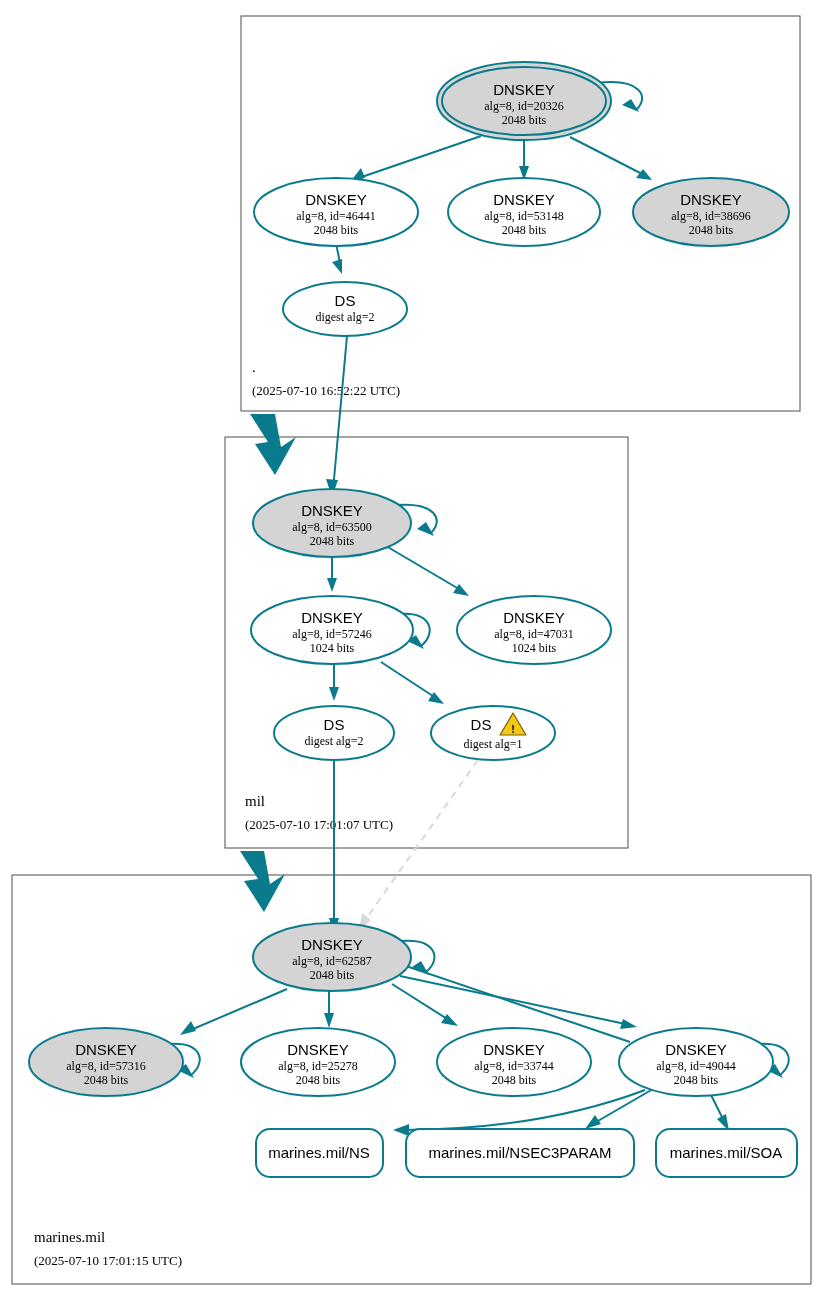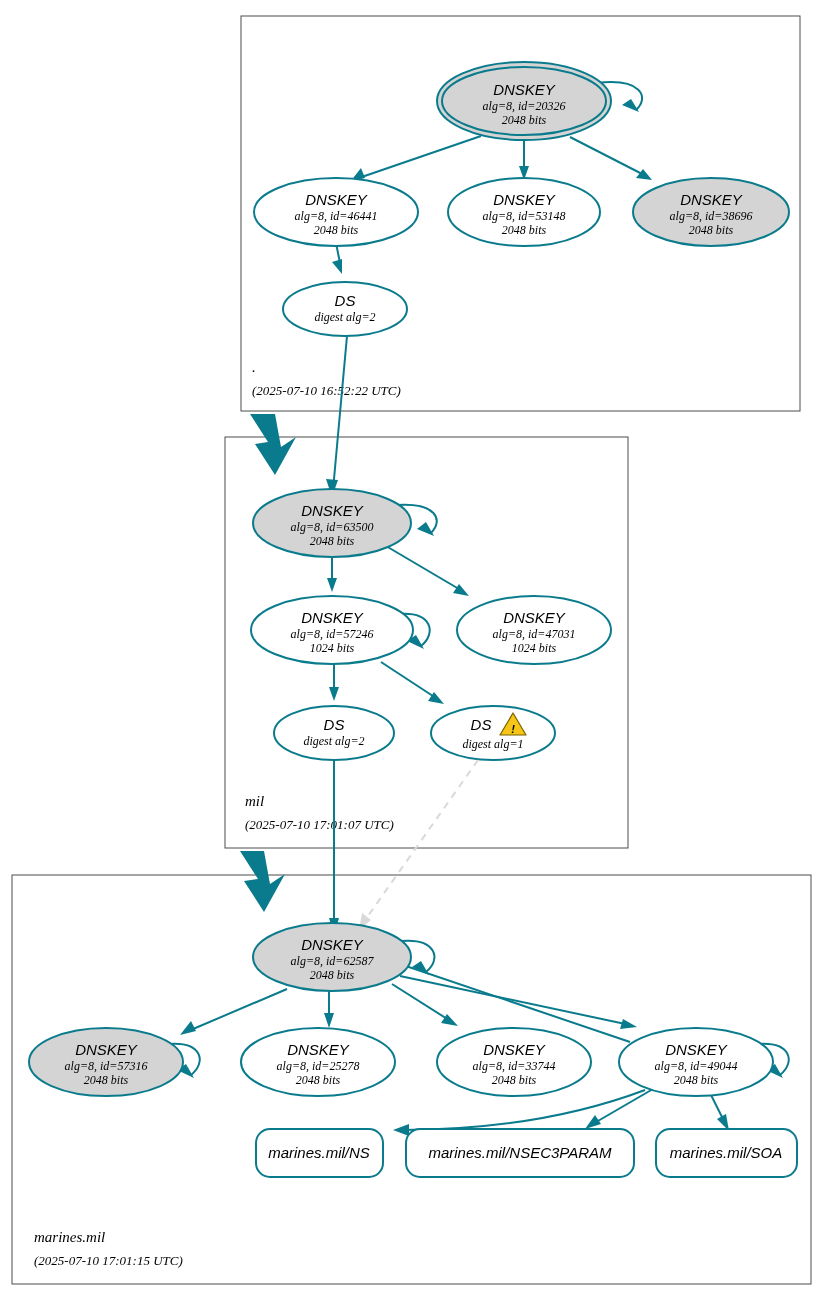--- a/index.html
+++ b/index.html
@@ -10,21 +10,20 @@
   body {
     font-family: "Liberation Sans", sans-serif;
     width: 824px;
     height: 1299px;
     overflow: hidden;
   }
   #diagram-root {
     position: relative;
     width: 824px;
     height: 917px;
-    font-style: italic;
   }
   svg#dnssec-graph {
     display: block;
     width: 824px;
     height: 1299px;
   }
   .zone-box {
     fill: #ffffff;
     stroke: #4d4d4d;
     stroke-width: 1;

